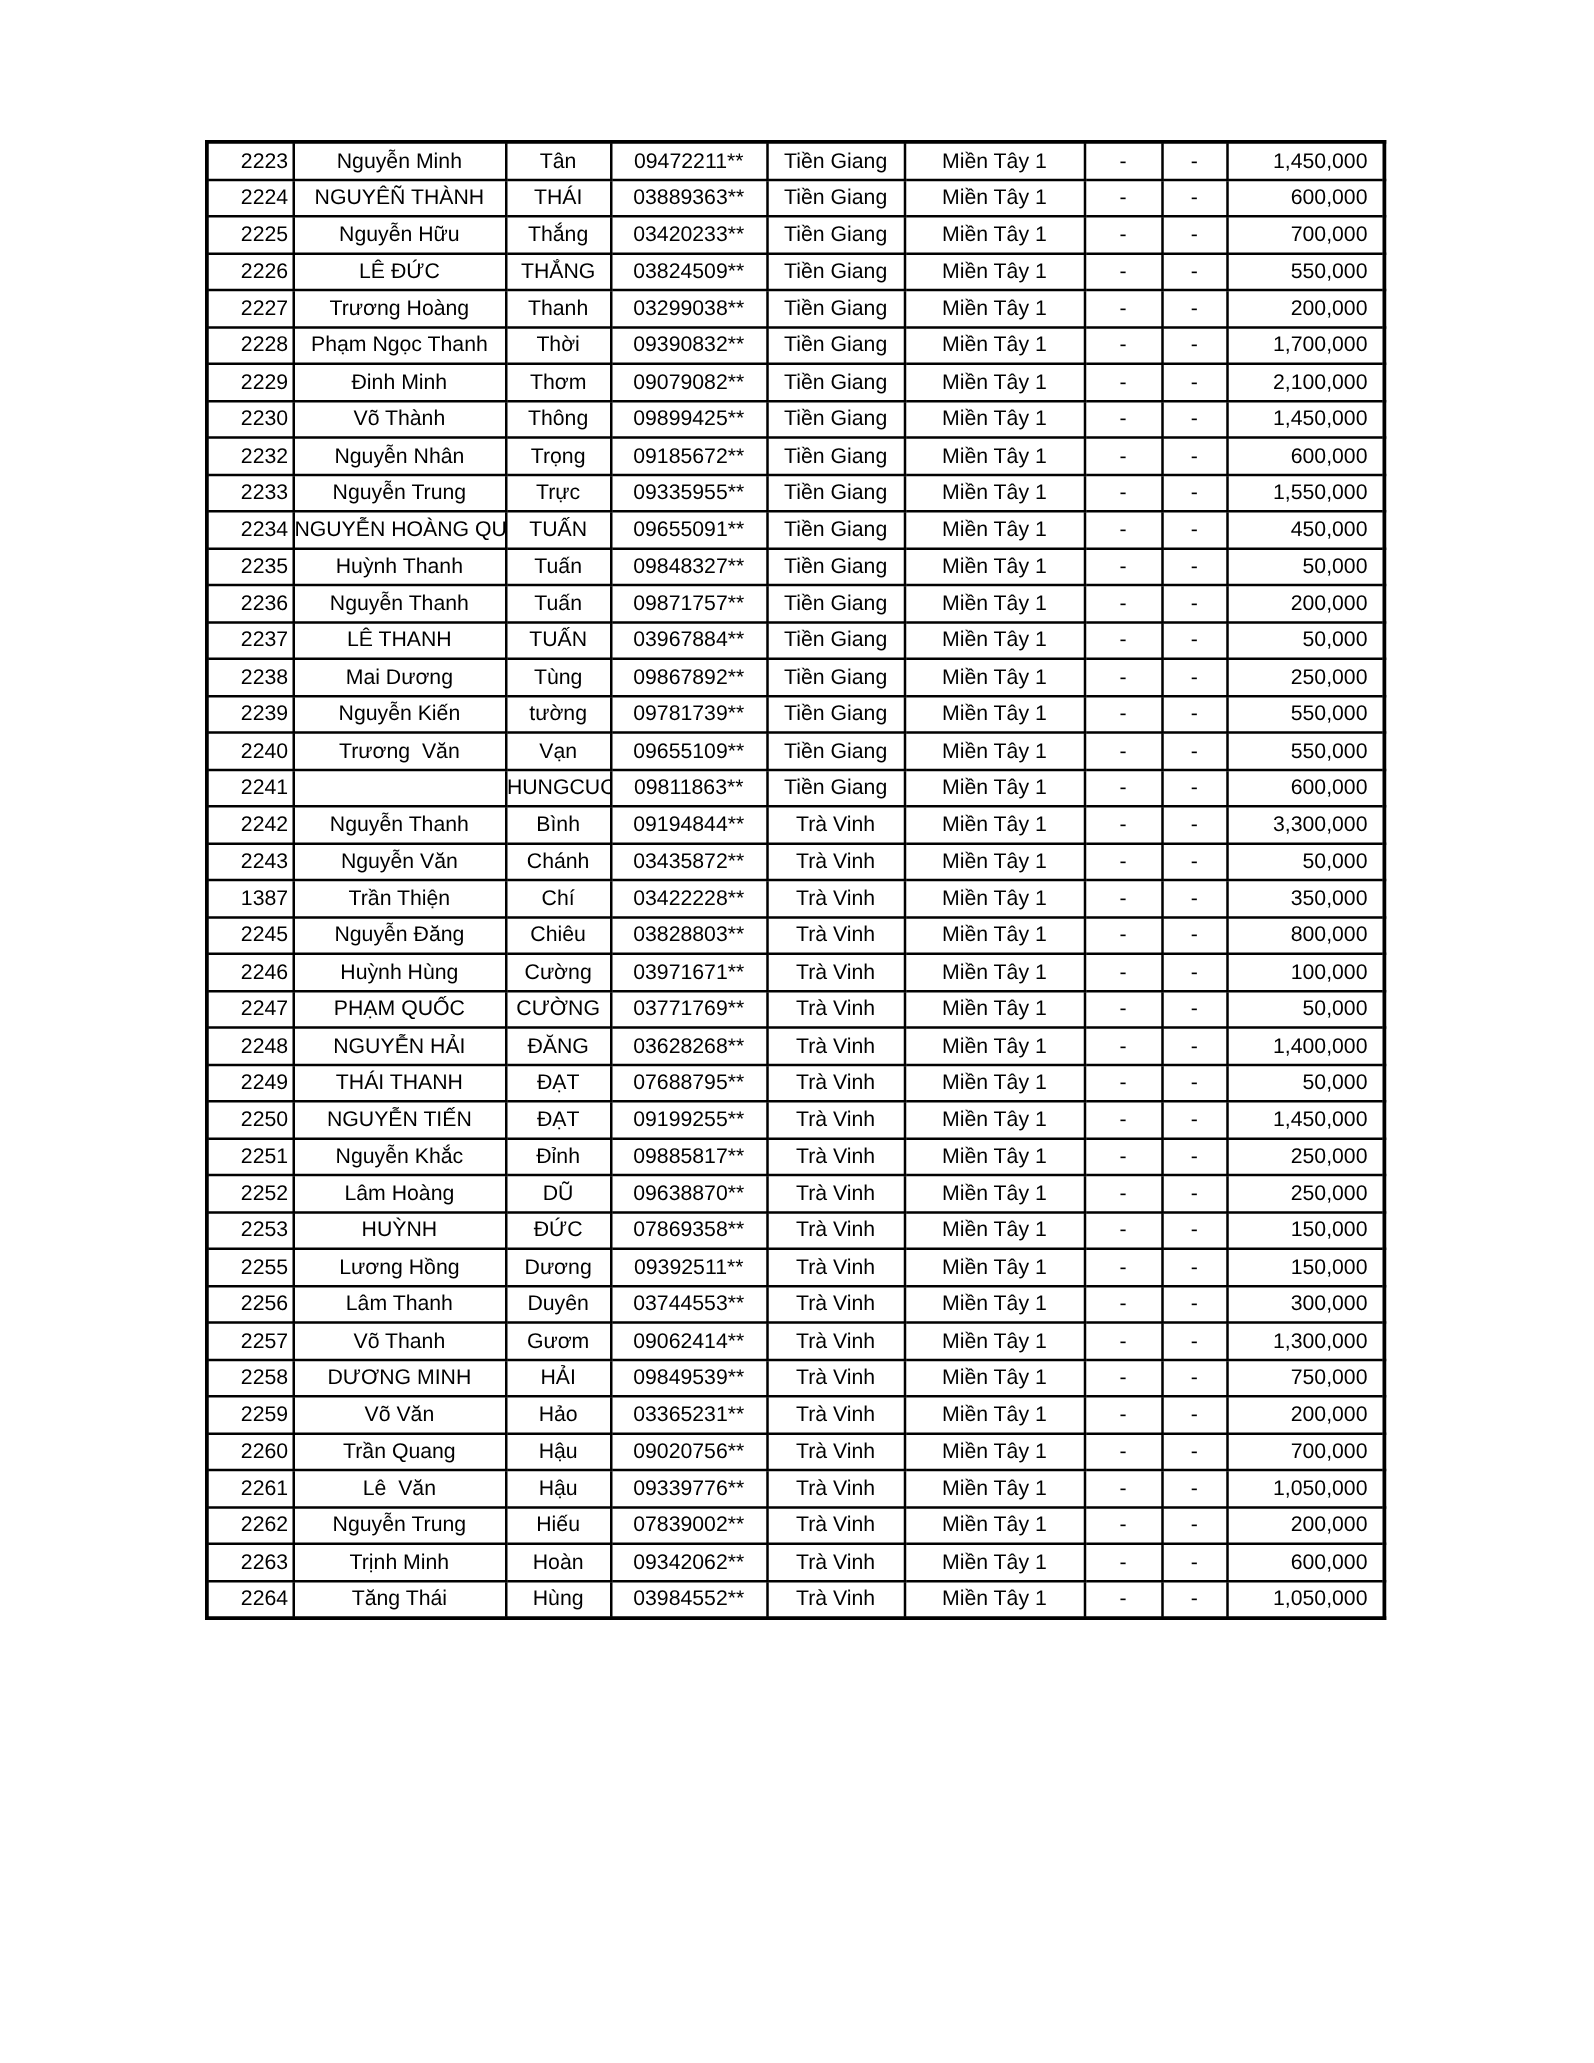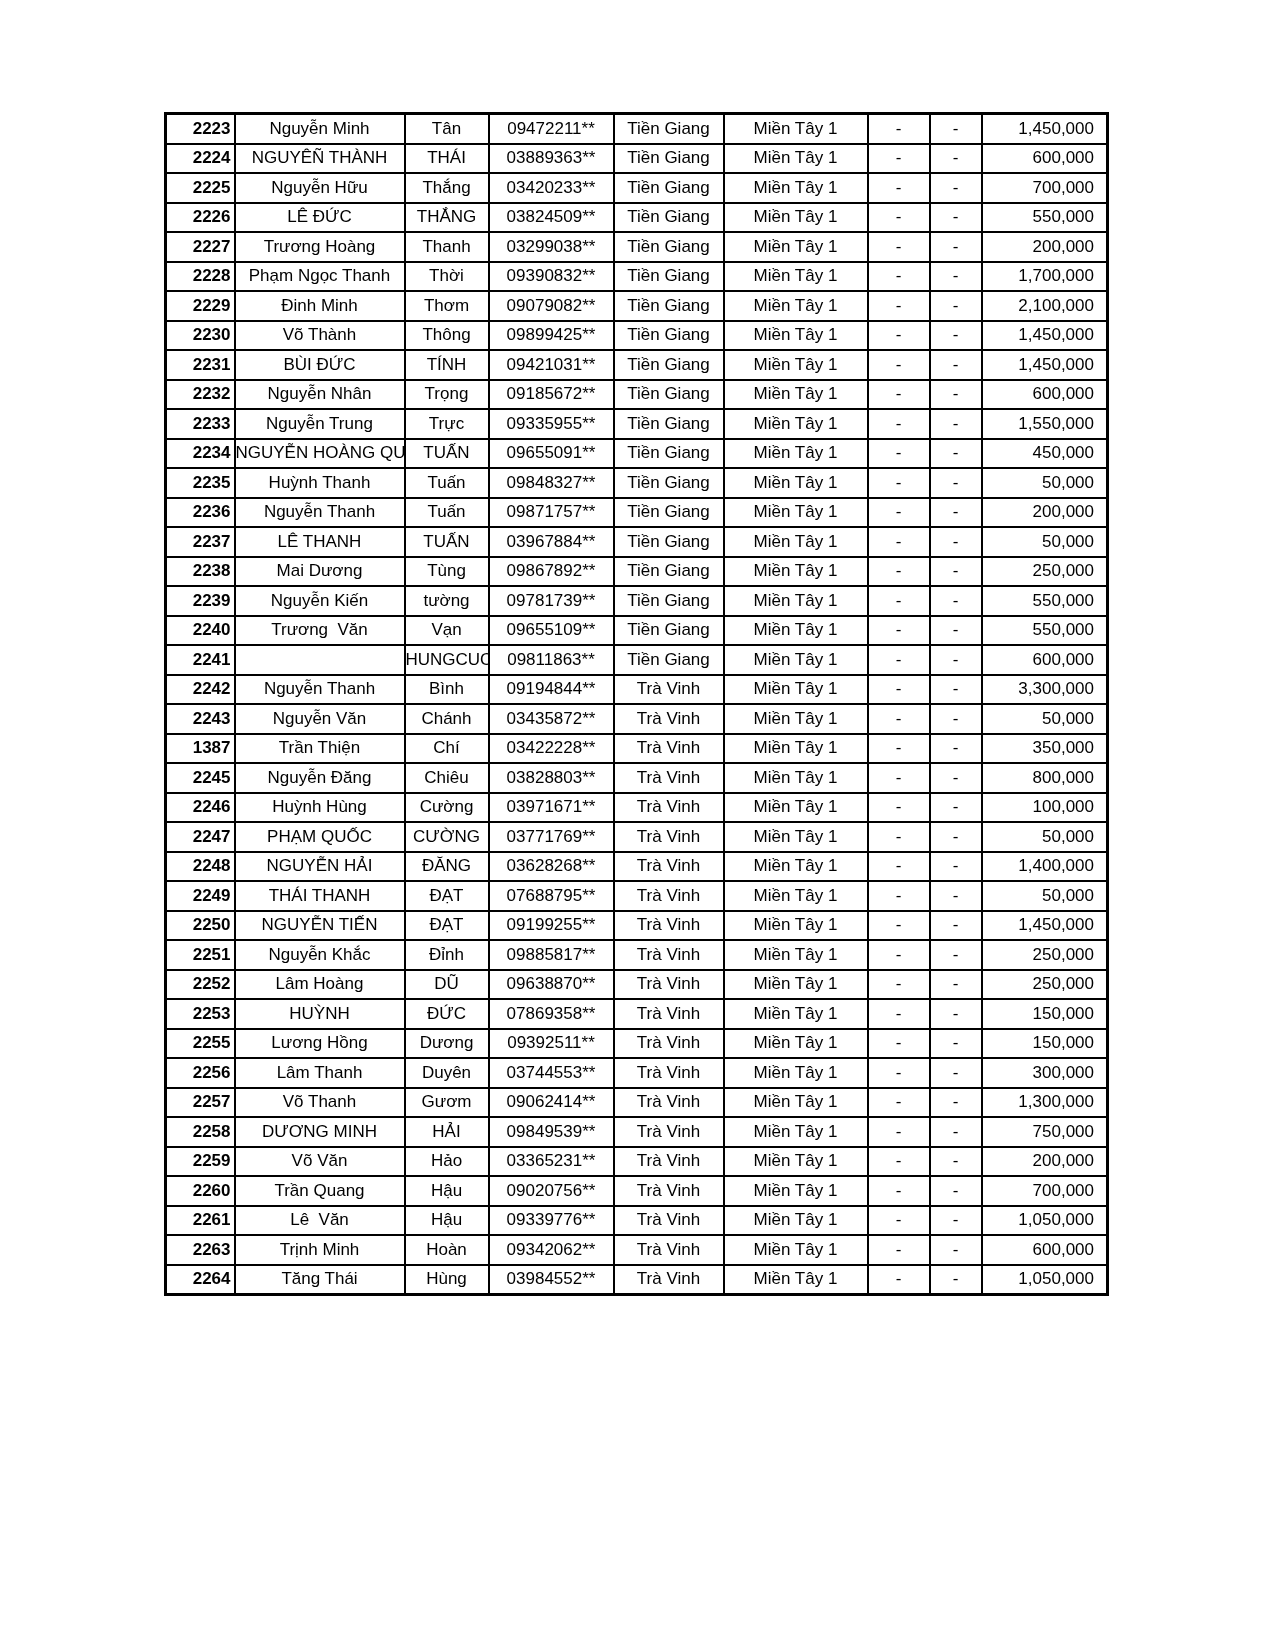--- a/index.html
+++ b/index.html
@@ -30,21 +30,21 @@
     border: 2px solid #000000;
     height: 27.5px; 
     padding: 0;
     overflow: hidden;
     white-space: pre;
     vertical-align: middle;
   }
   td.al-right  { text-align: right; }
   td.al-center { text-align: center; }
   td.col-id     { }
-  td.col-id.al-right { padding-right: 3px; font-weight: bold; }
+  td.col-id.al-right { padding-right: 3px; }
   td.col-amount.al-right { padding-right: 12px; }
 </style>
 </head>
 <body>
 
 <div class="page">
   <table class="datagrid">
     <colgroup>
         <col style="width: 69px;">
         <col style="width: 170px;">
@@ -139,31 +139,20 @@
           <td class="al-center col-first-middle-name">Võ Thành</td>
           <td class="al-center col-last-name">Thông</td>
           <td class="al-center col-phone-masked">09899425**</td>
           <td class="al-center col-province">Tiền Giang</td>
           <td class="al-center col-region">Miền Tây 1</td>
           <td class="al-center col-dash-col-1">-</td>
           <td class="al-center col-dash-col-2">-</td>
           <td class="al-right col-amount">1,450,000</td>
         </tr>
         <tr>
-          <td class="al-right col-id">2231</td>
-          <td class="al-center col-first-middle-name">BÙI ĐỨC</td>
-          <td class="al-center col-last-name">TÍNH</td>
-          <td class="al-center col-phone-masked">09421031**</td>
-          <td class="al-center col-province">Tiền Giang</td>
-          <td class="al-center col-region">Miền Tây 1</td>
-          <td class="al-center col-dash-col-1">-</td>
-          <td class="al-center col-dash-col-2">-</td>
-          <td class="al-right col-amount">1,450,000</td>
-        </tr>
-        <tr>
           <td class="al-right col-id">2232</td>
           <td class="al-center col-first-middle-name">Nguyễn Nhân</td>
           <td class="al-center col-last-name">Trọng</td>
           <td class="al-center col-phone-masked">09185672**</td>
           <td class="al-center col-province">Tiền Giang</td>
           <td class="al-center col-region">Miền Tây 1</td>
           <td class="al-center col-dash-col-1">-</td>
           <td class="al-center col-dash-col-2">-</td>
           <td class="al-right col-amount">600,000</td>
         </tr>
@@ -467,20 +456,31 @@
         <tr>
           <td class="al-right col-id">2261</td>
           <td class="al-center col-first-middle-name">Lê  Văn</td>
           <td class="al-center col-last-name">Hậu</td>
           <td class="al-center col-phone-masked">09339776**</td>
           <td class="al-center col-province">Trà Vinh</td>
           <td class="al-center col-region">Miền Tây 1</td>
           <td class="al-center col-dash-col-1">-</td>
           <td class="al-center col-dash-col-2">-</td>
           <td class="al-right col-amount">1,050,000</td>
+        </tr>
+        <tr>
+          <td class="al-right col-id">2262</td>
+          <td class="al-center col-first-middle-name">Nguyễn Trung</td>
+          <td class="al-center col-last-name">Hiếu</td>
+          <td class="al-center col-phone-masked">07839002**</td>
+          <td class="al-center col-province">Trà Vinh</td>
+          <td class="al-center col-region">Miền Tây 1</td>
+          <td class="al-center col-dash-col-1">-</td>
+          <td class="al-center col-dash-col-2">-</td>
+          <td class="al-right col-amount">200,000</td>
         </tr>
         <tr>
           <td class="al-right col-id">2263</td>
           <td class="al-center col-first-middle-name">Trịnh Minh</td>
           <td class="al-center col-last-name">Hoàn</td>
           <td class="al-center col-phone-masked">09342062**</td>
           <td class="al-center col-province">Trà Vinh</td>
           <td class="al-center col-region">Miền Tây 1</td>
           <td class="al-center col-dash-col-1">-</td>
           <td class="al-center col-dash-col-2">-</td>

